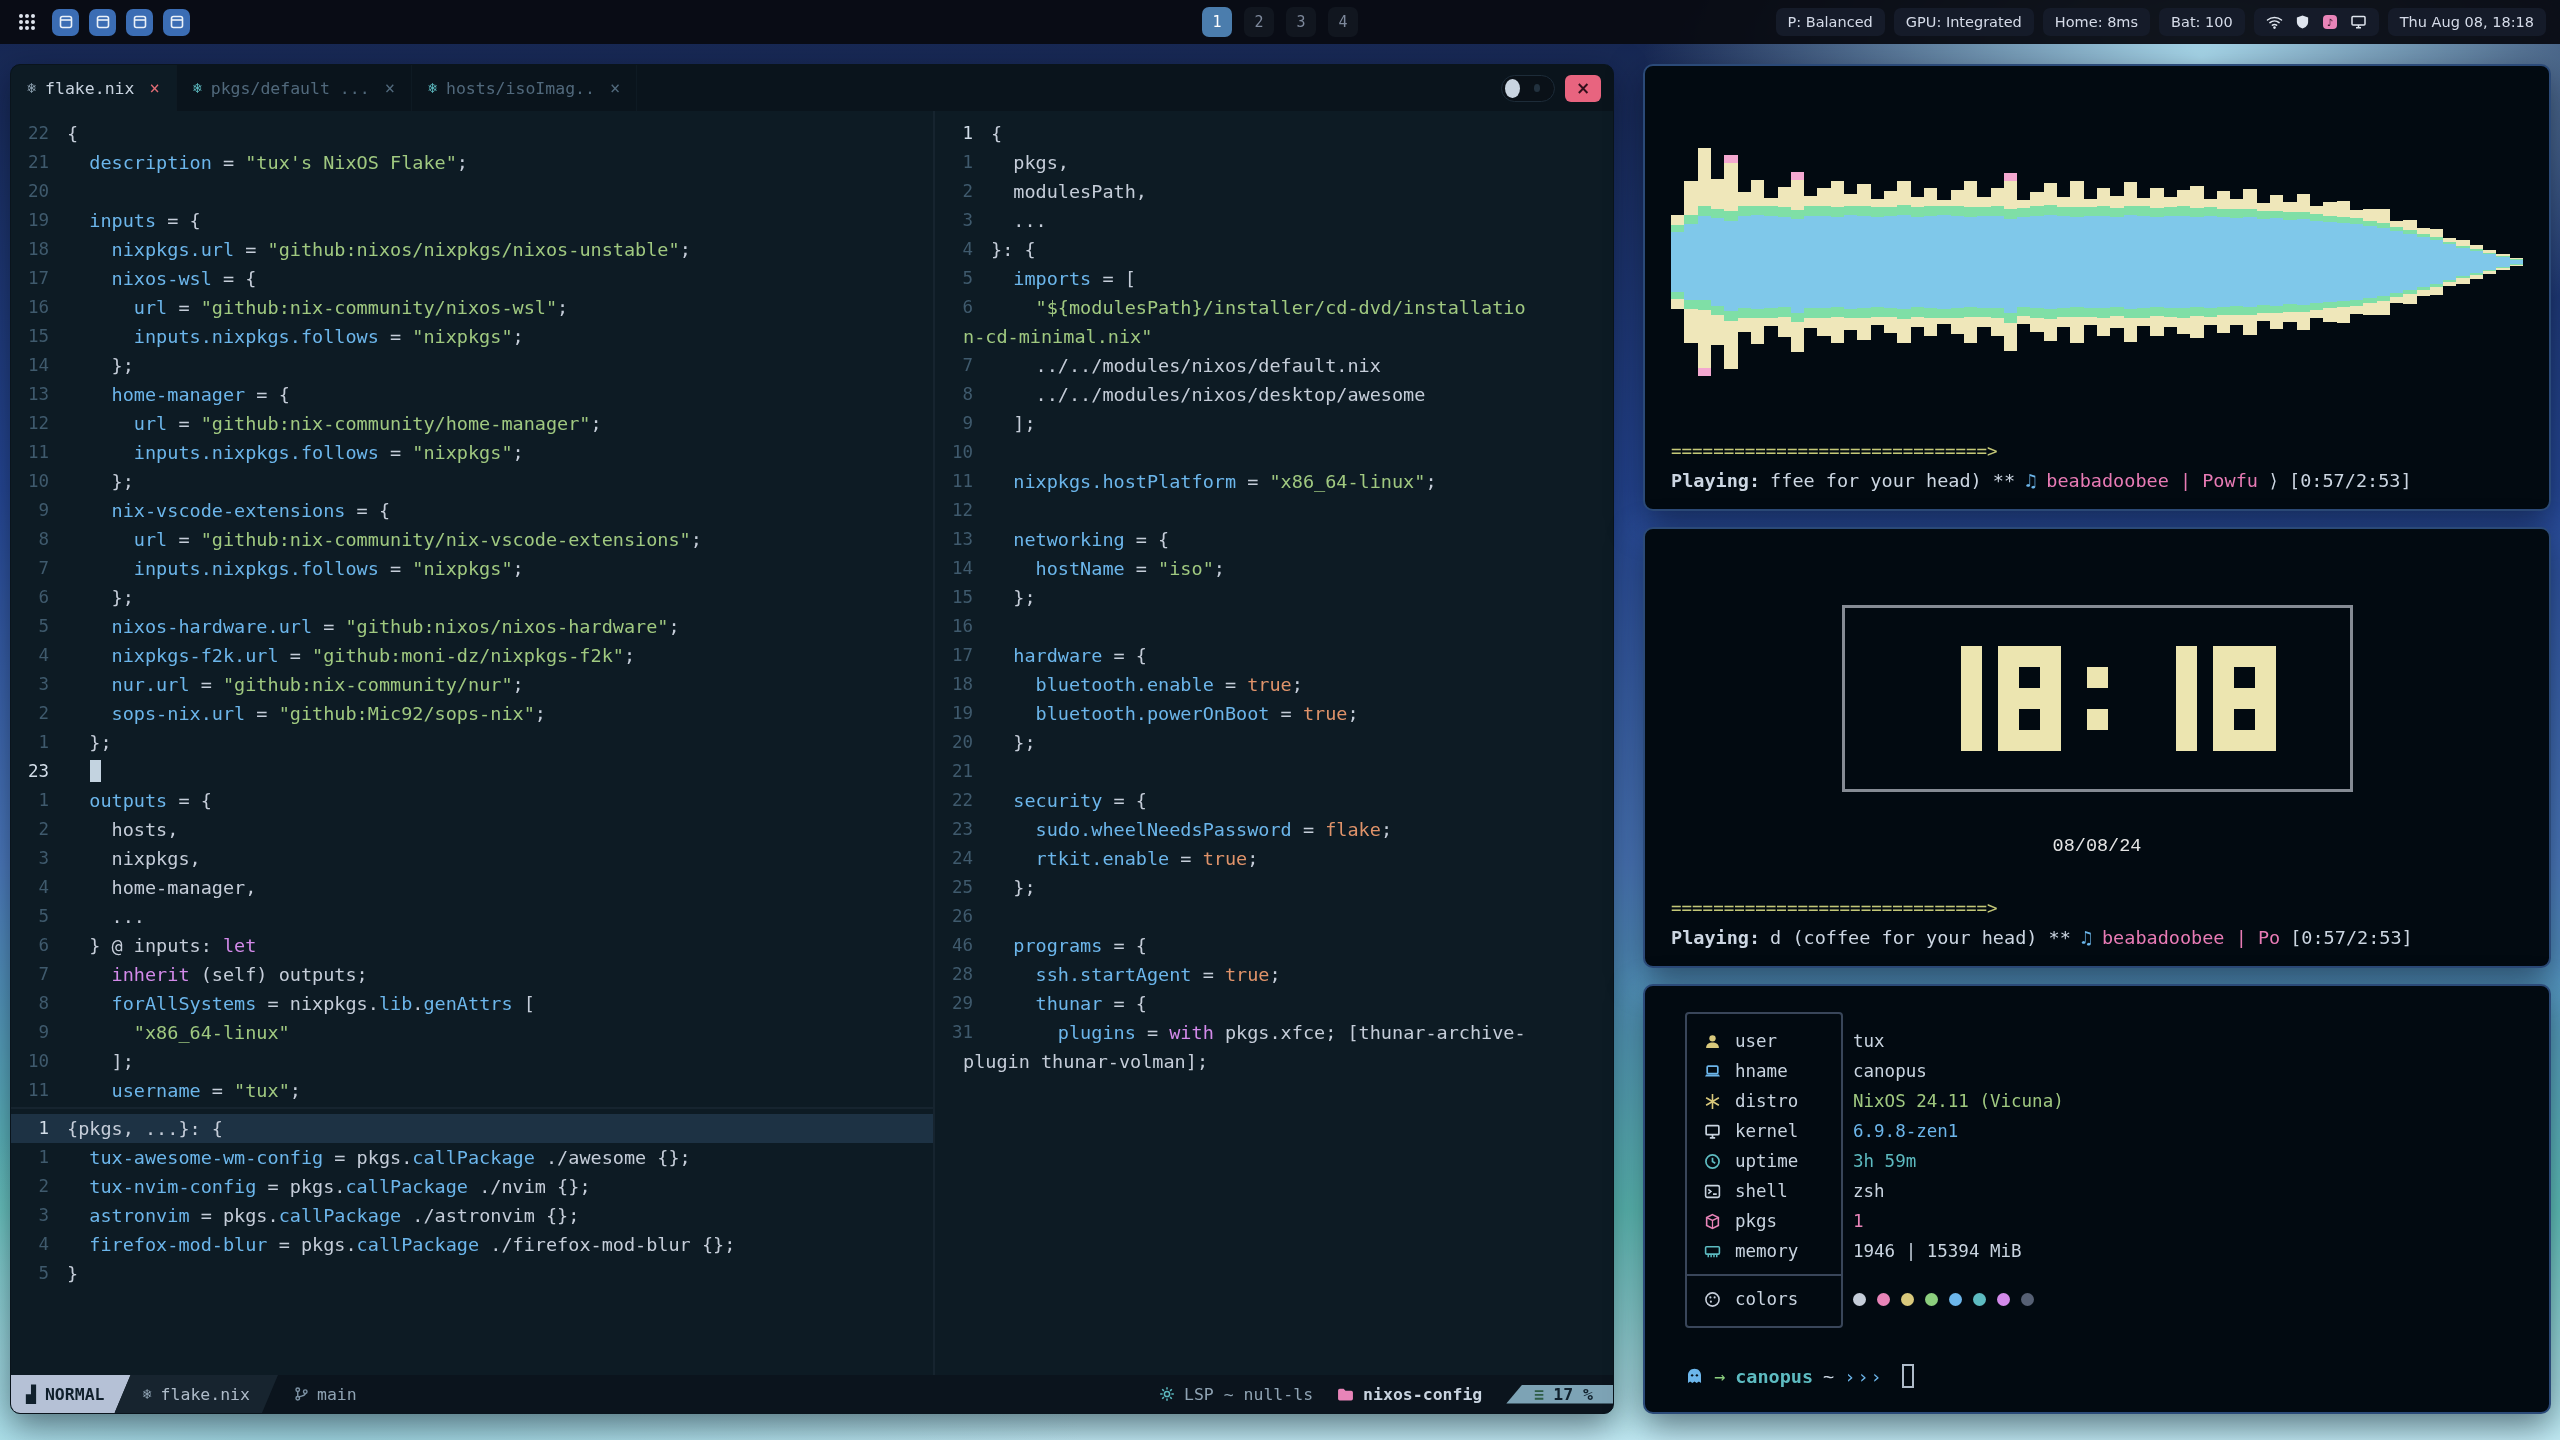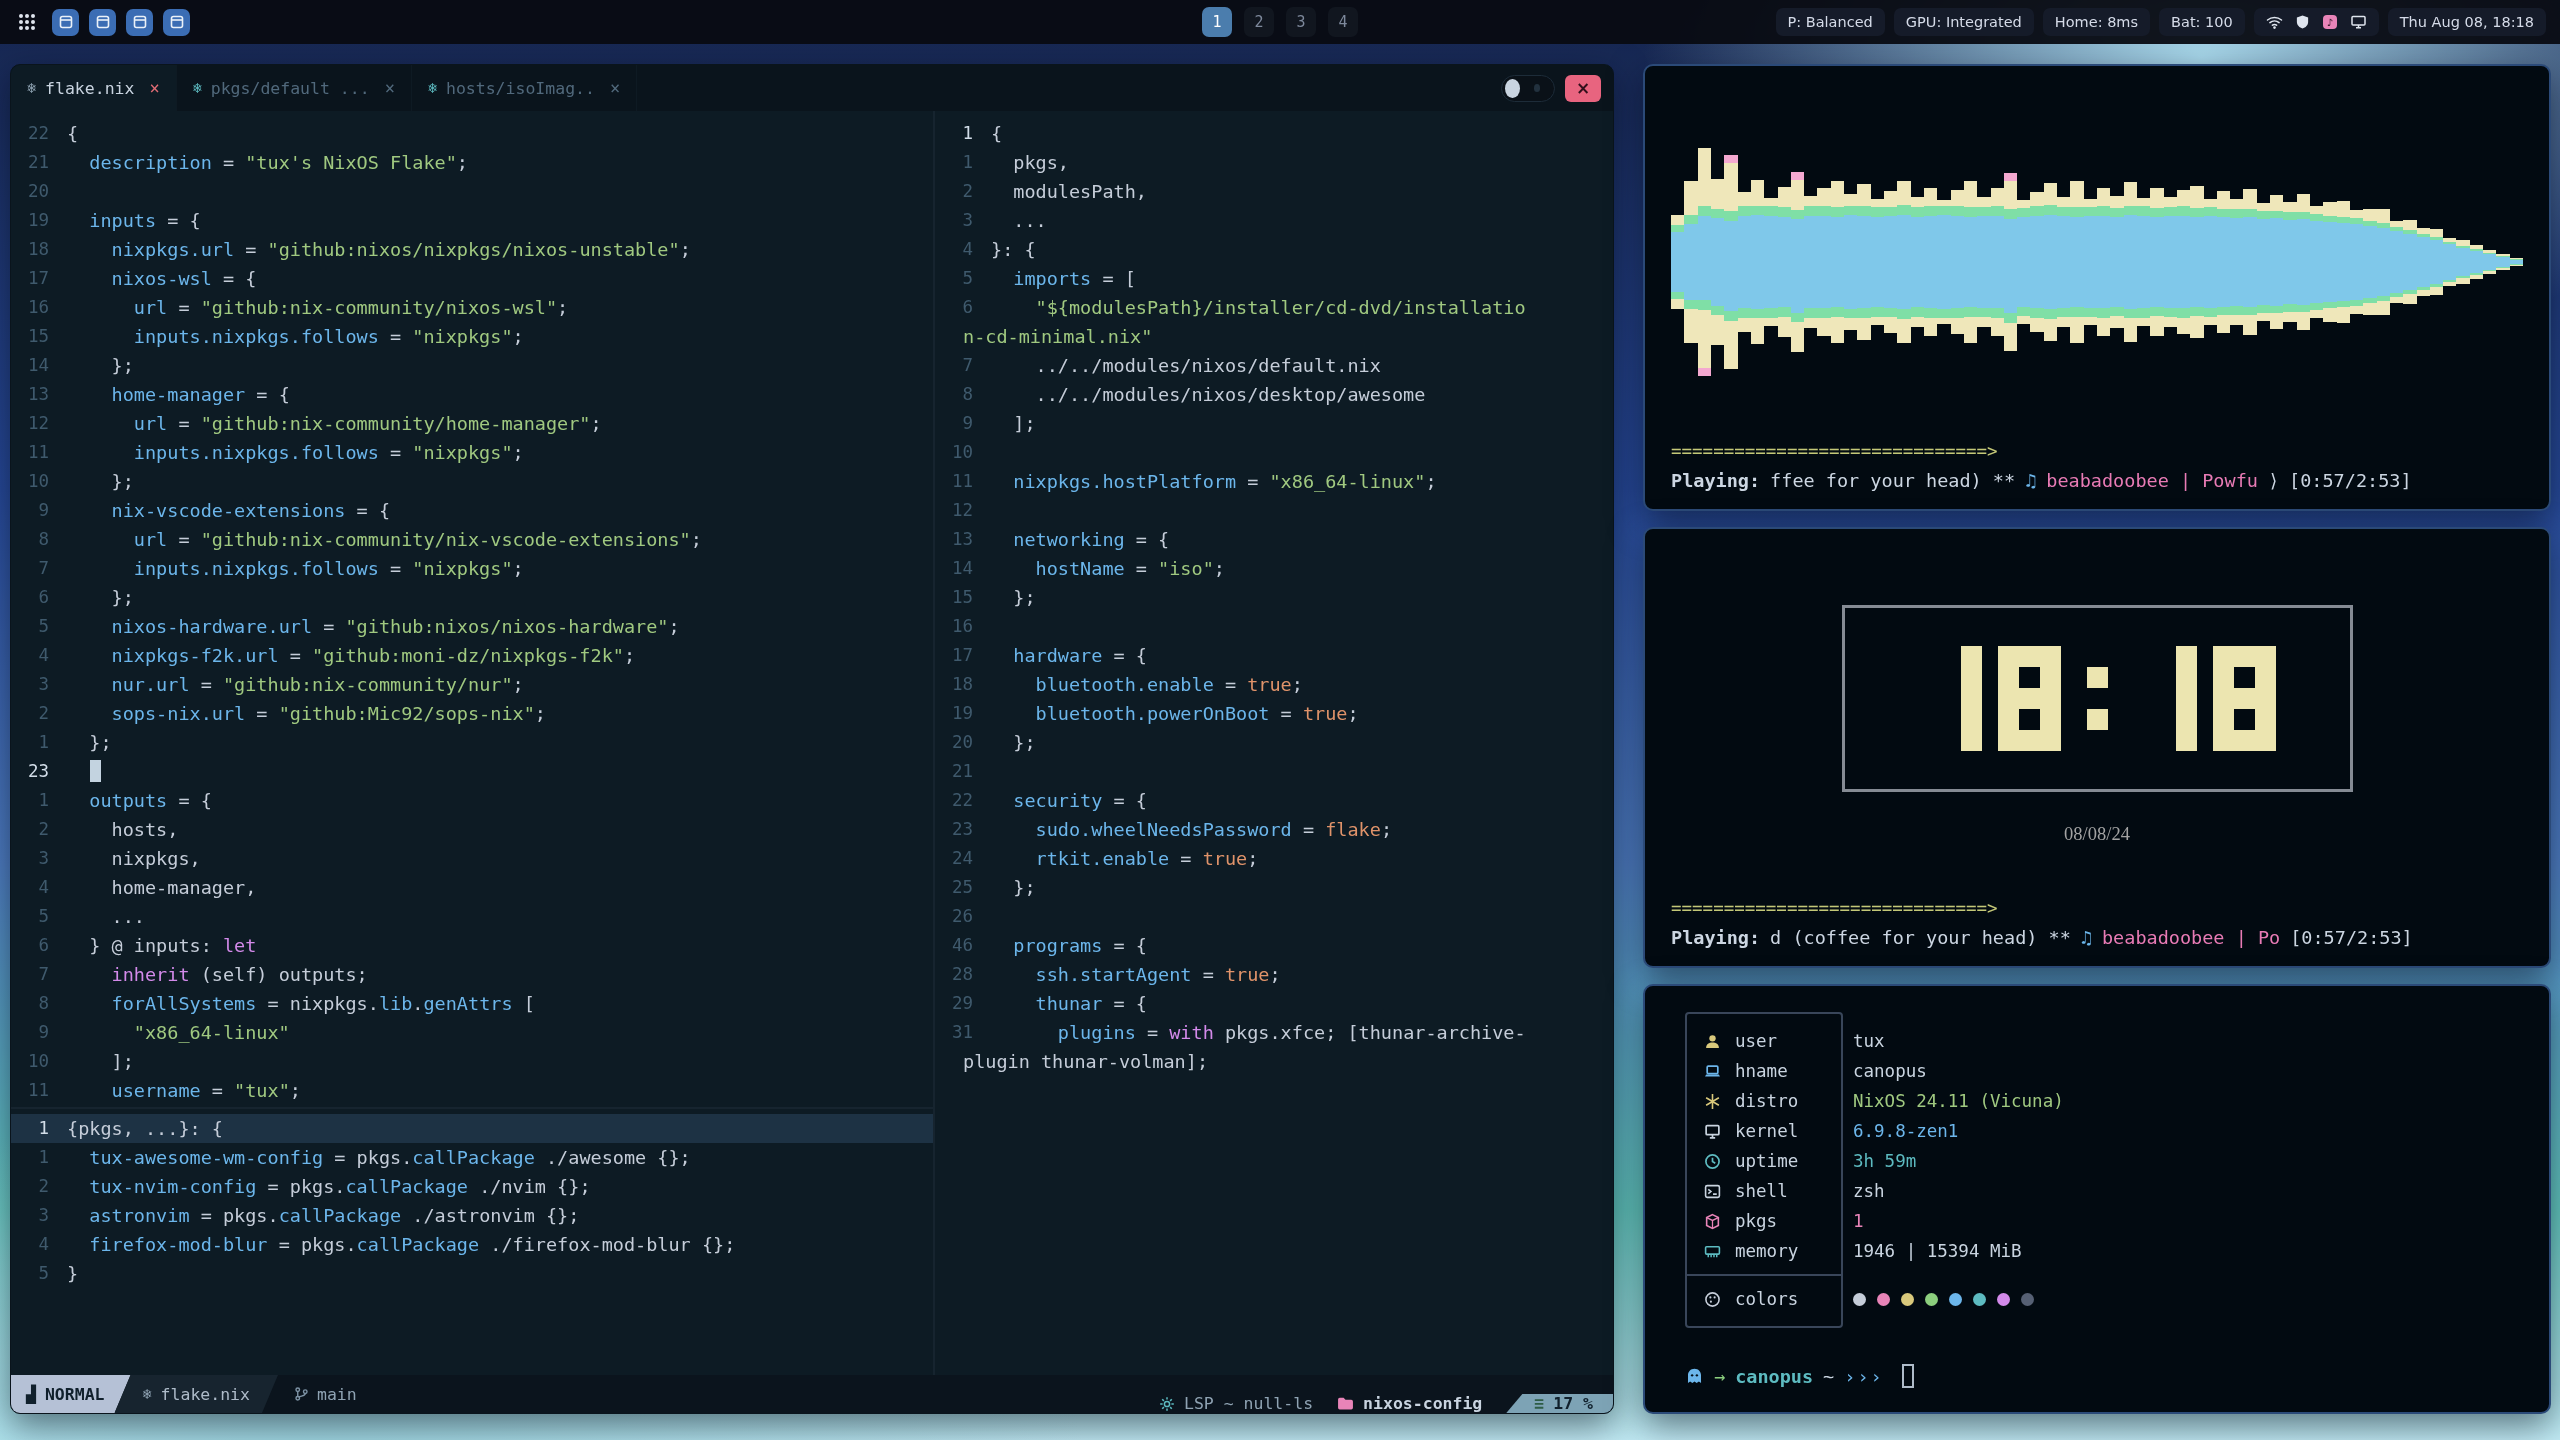--- a/index.html
+++ b/index.html
@@ -68,39 +68,39 @@
   .tok-f{color:#6cb6eb}
   .cursor-block{display:inline-block;width:11px;height:22px;background:#c3d3e0;vertical-align:-4px;margin-left:1px}
   
   .statusline{height:38px;flex:none;background:#0b141d;display:flex;align-items:stretch;
     font-family:"DejaVu Sans Mono","DejaVu Sans",monospace;font-size:16.5px;color:#8fa3b3}
   .sl-mode{background:#b5c1d6;color:#10202c;display:flex;align-items:center;gap:9px;
     padding:0 26px 0 15px;font-weight:bold;clip-path:polygon(0 0,100% 0,calc(100% - 16px) 100%,0 100%)}
   .sl-file{background:#17242f;display:flex;align-items:center;gap:9px;padding:0 28px;margin-left:-16px;
     clip-path:polygon(16px 0,100% 0,calc(100% - 16px) 100%,0 100%);color:#aebbc9}
   .sl-branch{display:flex;align-items:center;gap:8px;padding:0 16px}
-  .sl-right{margin-left:auto;display:flex;align-items:flex-end;gap:24px}
+  .sl-right{margin-left:auto;display:flex;align-items:center;gap:24px}
   .sl-lsp,.sl-proj{display:flex;align-items:center;gap:9px}
   .sl-proj{color:#c9d4e0;font-weight:bold}
   .sl-prog{background:#7da3b5;color:#10202c;font-weight:bold;display:flex;align-items:center;gap:9px;
     padding:0 20px 0 28px;margin-left:0;clip-path:polygon(16px 0,100% 0,100% 100%,0 100%)}
   .sl-prog .bars-ico{color:#2e5d46}
   .vis-wave{flex:1;display:flex;align-items:center;min-height:0;padding:4px 0 14px}
   .vis-bar{flex:1;display:flex;flex-direction:column;justify-content:center}
   .term-sep{font-family:"DejaVu Sans Mono",monospace;font-size:17.5px;color:#c4c878;white-space:pre}
   .playing{display:flex;gap:10px;margin-top:9px;font-family:"DejaVu Sans Mono",monospace;font-size:18.5px;
     color:#ccd6e2;white-space:nowrap}
   .playing .p-prefix{font-weight:bold}
   .playing .p-note{color:#6cb6eb}
   .playing .p-artist{color:#e87bb5}
   .clock-box{margin-top:50px;border:3px solid #858b94;padding:38px 74px;flex:none}
   .clock-display{display:flex;gap:16px;align-items:flex-start}
   .px-char{display:grid}
   .px-char.colon{margin:0 10px}
-  .clock-date{margin-top:32px;color:#a3a3a3;font-family:Liberation Serif, serif;font-size:18.5px}
+  .clock-date{margin-top:44px;color:#e5e5e5;font-family:Liberation Mono, monospace;font-size:18.5px}
   .clock-bottom{width:100%;margin-top:auto}
   .fetch-grid{display:flex;gap:10px}
   .fetch-box{border:2px solid #39465a;border-radius:4px;padding:12px 16px;min-width:158px;
     display:flex;flex-direction:column;flex:none}
   .f-row{display:flex;align-items:center;gap:13px;height:30px;color:#c9d4e0;
     font-family:"DejaVu Sans Mono",monospace;font-size:17.5px}
   .f-ico{width:19px;display:flex;align-items:center;justify-content:center}
   .f-div{border-top:2px solid #39465a;margin:8px -16px}
   .fetch-vals{display:flex;flex-direction:column;padding-top:14px}
   .v-row{height:30px;display:flex;align-items:center;font-family:"DejaVu Sans Mono",monospace;font-size:17.5px}

